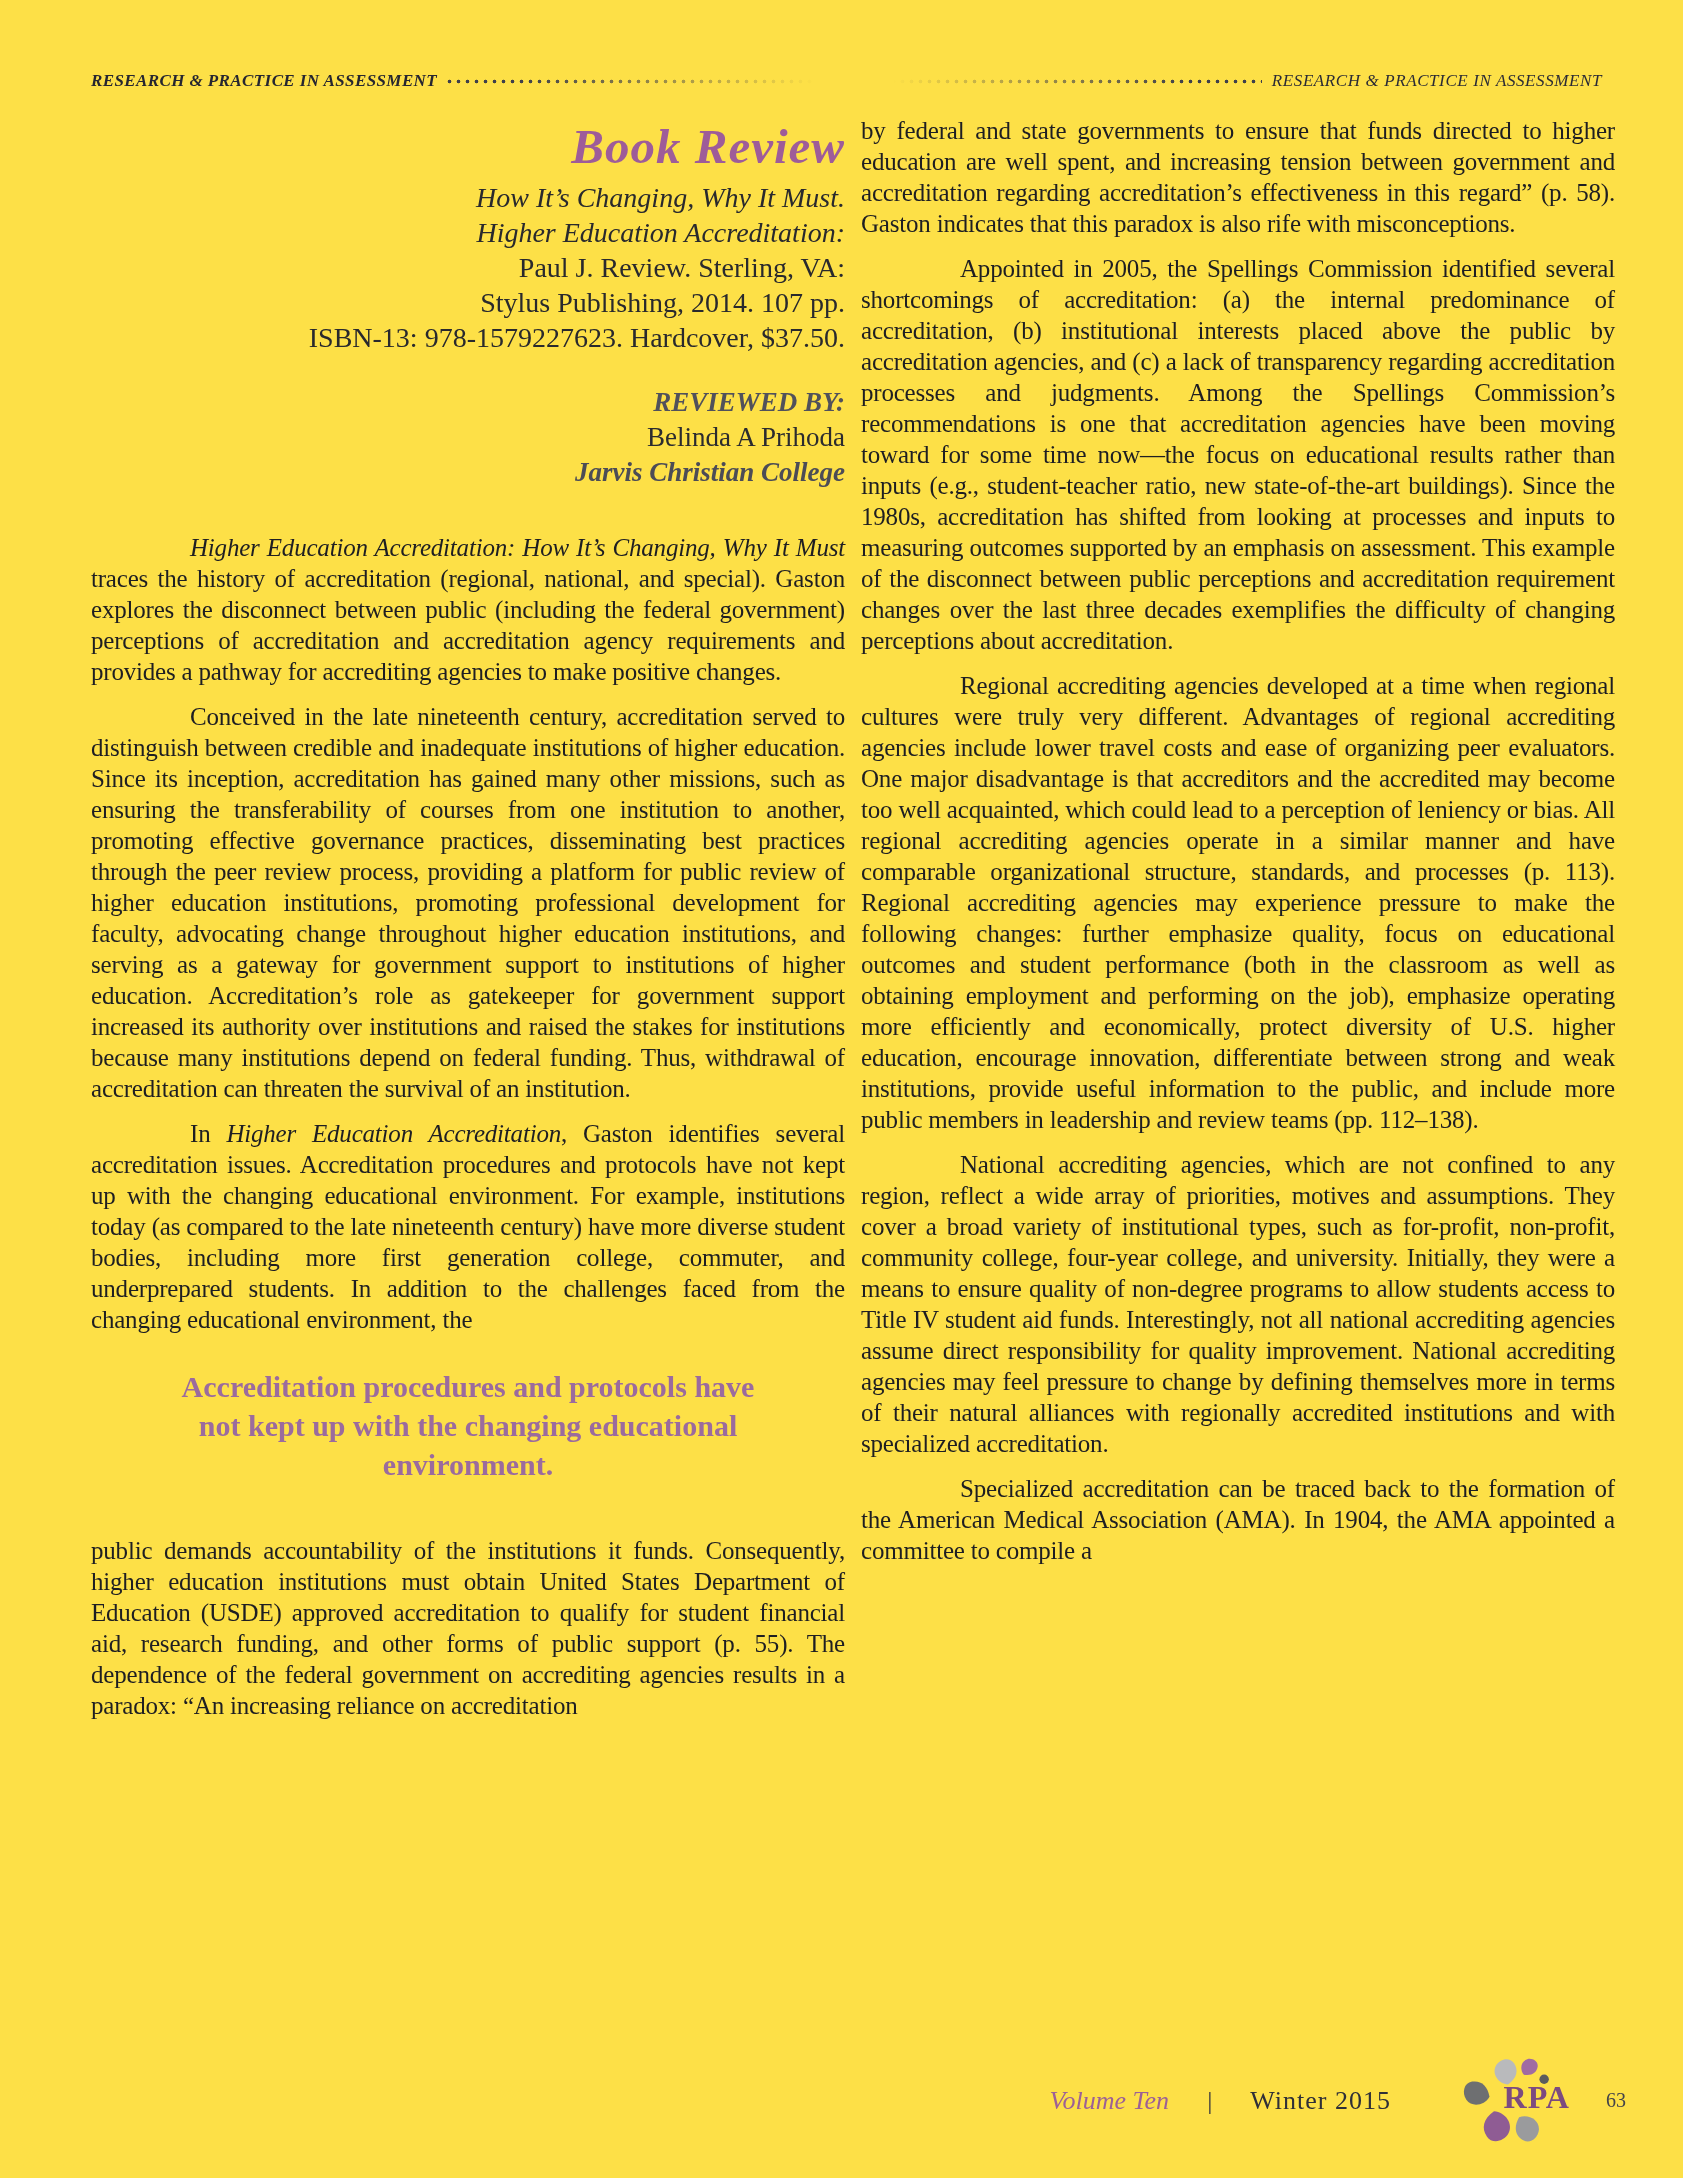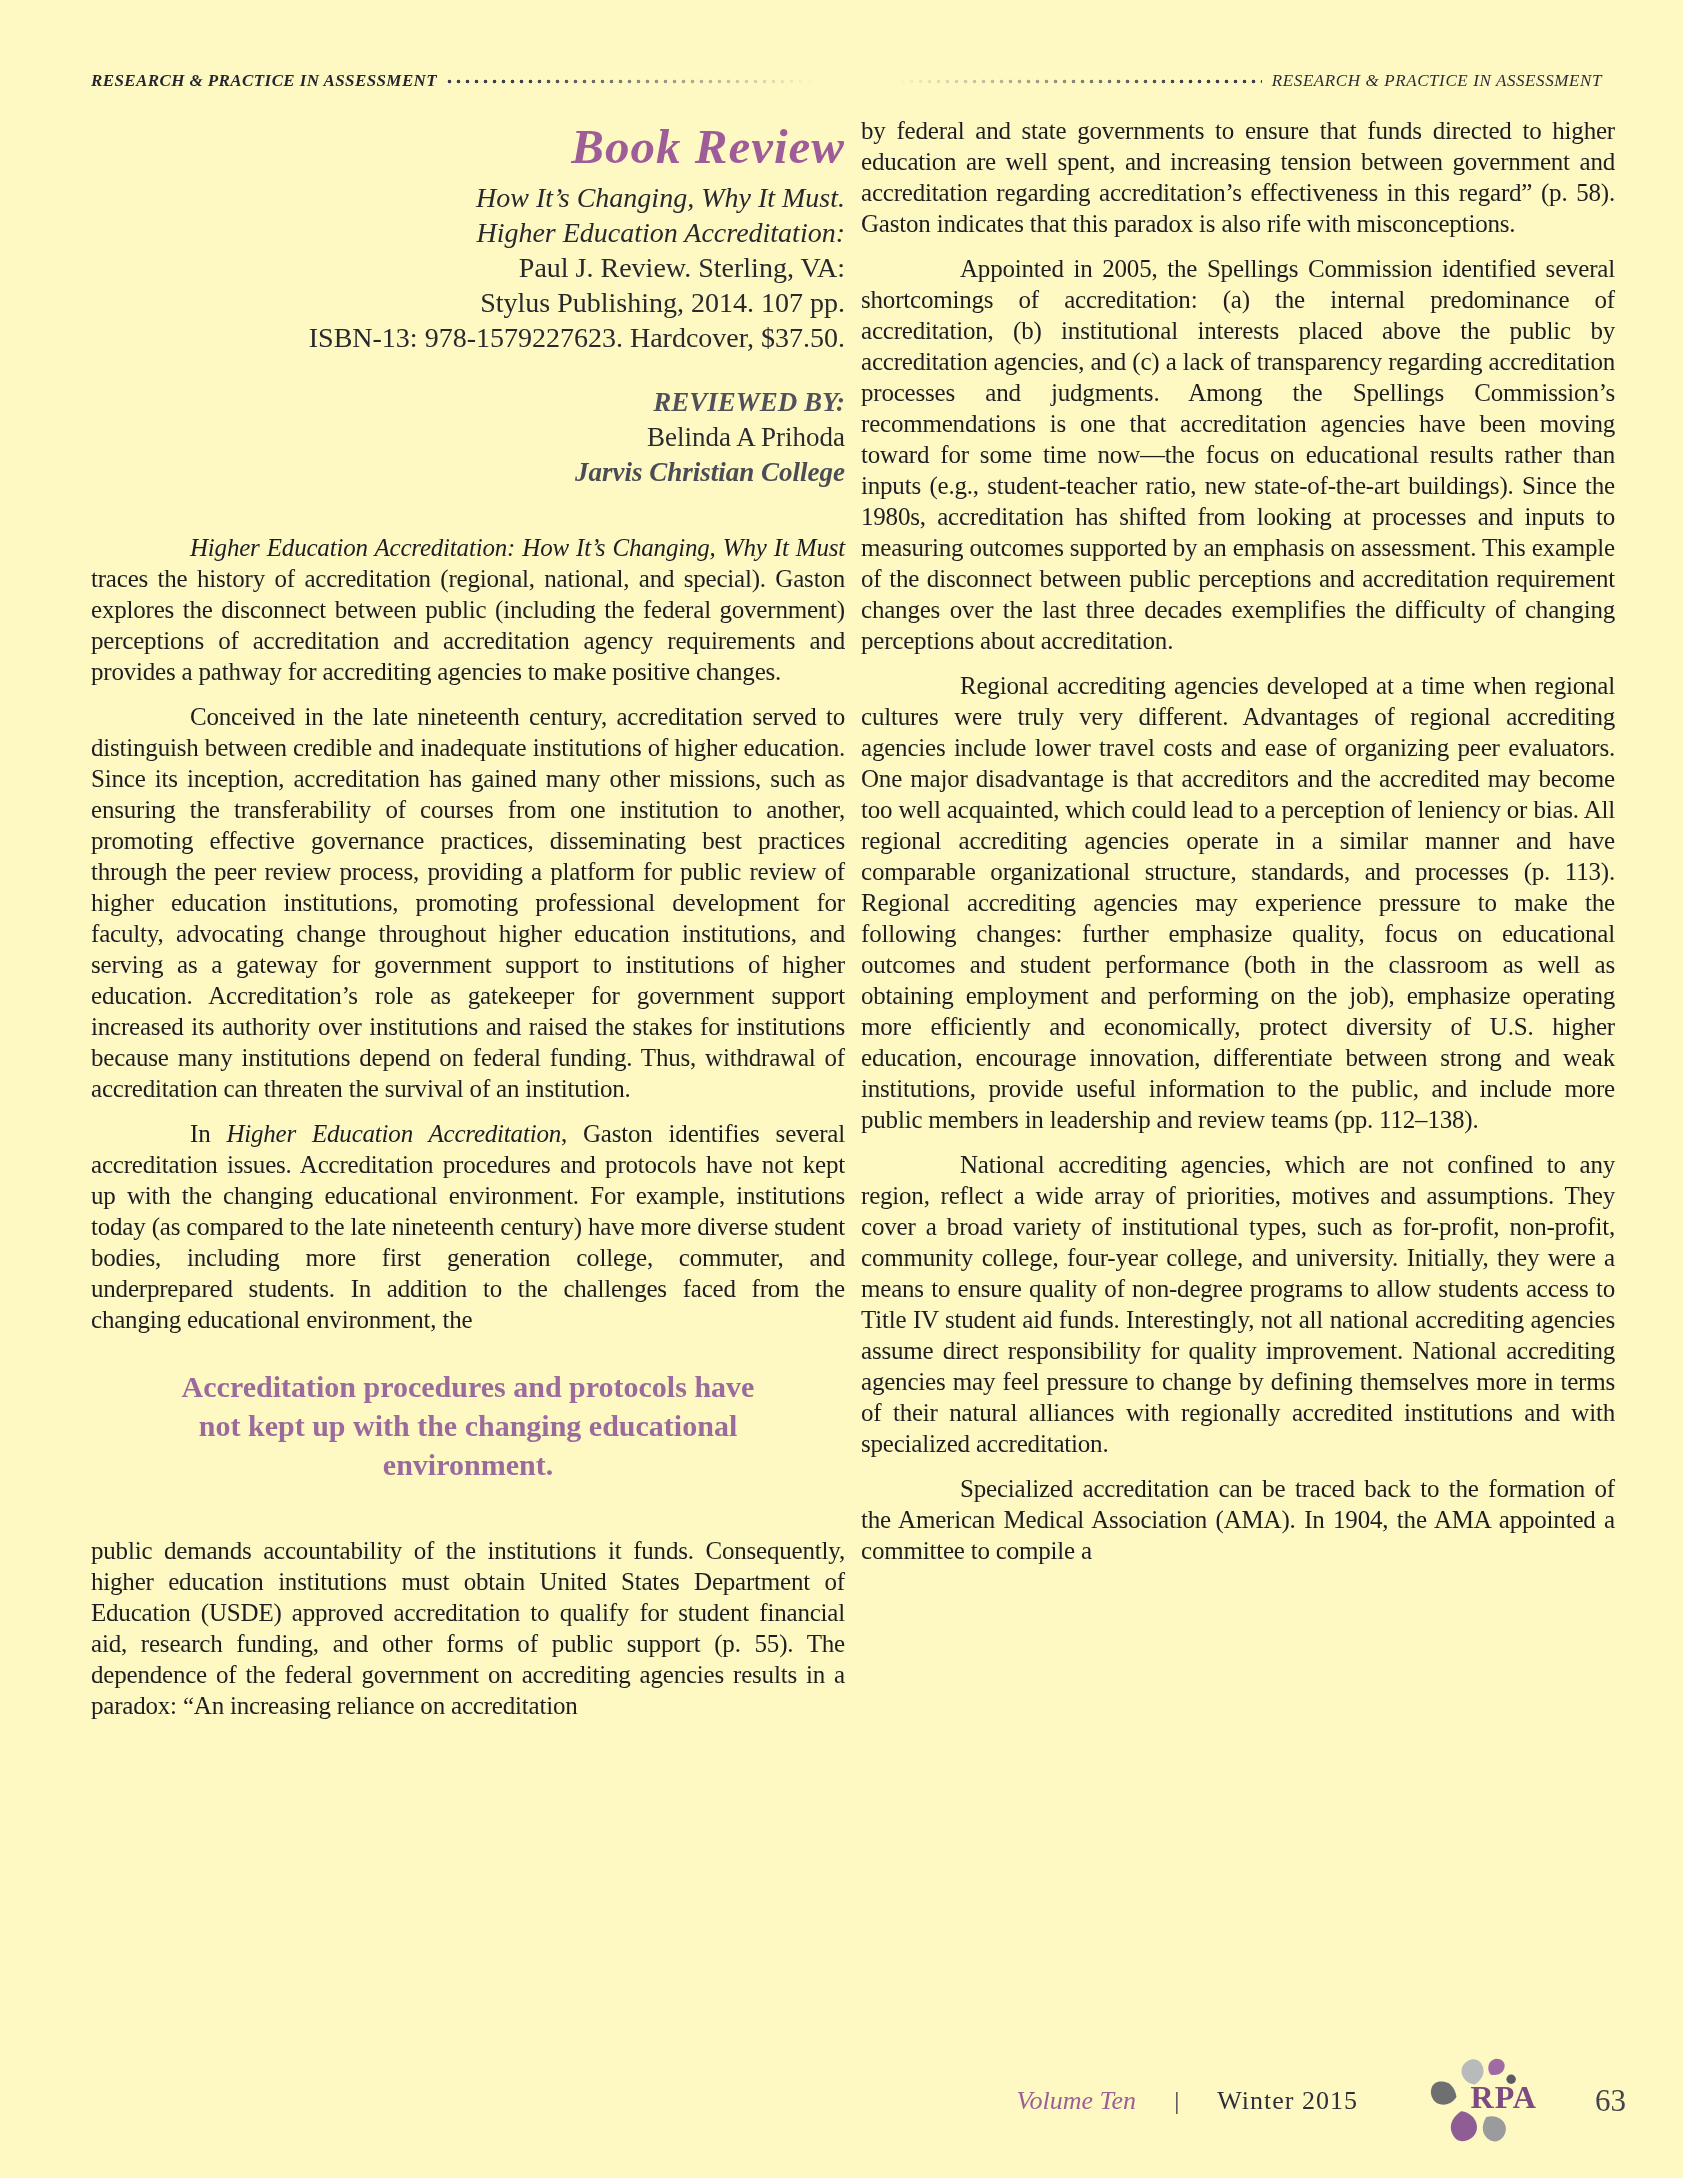--- a/index.html
+++ b/index.html
@@ -1,20 +1,20 @@
 <!DOCTYPE html>
 <html><head>
 <meta charset="utf-8">
 <style>
   html, body { margin: 0; padding: 0; background: #ffffff; }
   .page {
     position: relative;
     width: 1683px;
     height: 2178px;
-    background: #fef9c3;
+    background: #fde047;
     overflow: hidden;
     font-family: "Liberation Serif", "DejaVu Serif", serif;
     color: #1f1f23;
   }
 
   
   .header {
     position: absolute;
     top: 71px; left: 91px; right: 81px;
     display: flex;
@@ -113,21 +113,21 @@
     top: 2051px;
     right: 57px;
     display: flex;
     align-items: center;
     gap: 28px;
   }
   .vol { font-size: 26px; font-style: italic; color: #9c6096; }
   .sep { font-size: 26px; color: #38383f; margin: 0 10px; }
   .issue { font-size: 26px; letter-spacing: 1px; color: #2f2f38; }
   .rpa-logo { margin-left: 34px; width: 121px; height: 99px; }
-  .pagenum { font-size: 31px; color: #44444a; margin-left: 26px; }
+  .pagenum { font-size: 20px; color: #44444a; margin-left: 4px; }
 </style>
 </head>
 <body>
 
 <div class="page">
 
   <header class="header">
     <span class="hdr-left">RESEARCH &amp; PRACTICE IN ASSESSMENT</span>
     <span class="leader fade-out"></span>
     <span class="leader-gap"></span>

